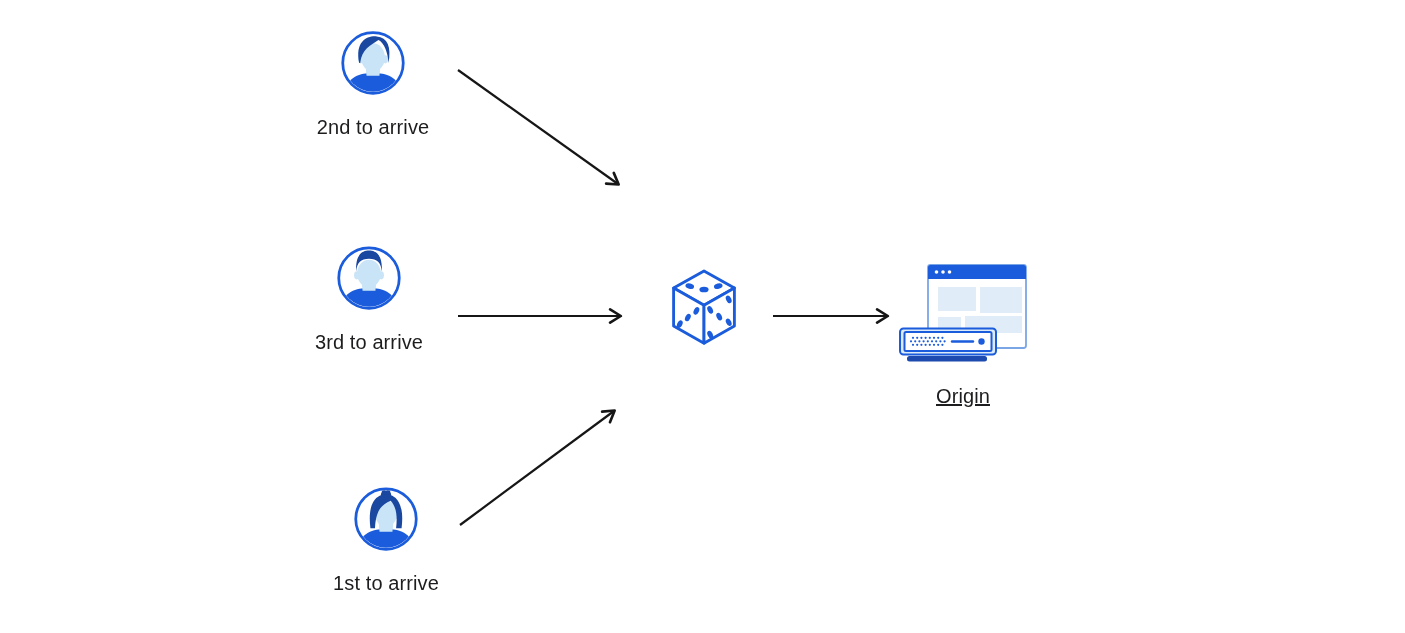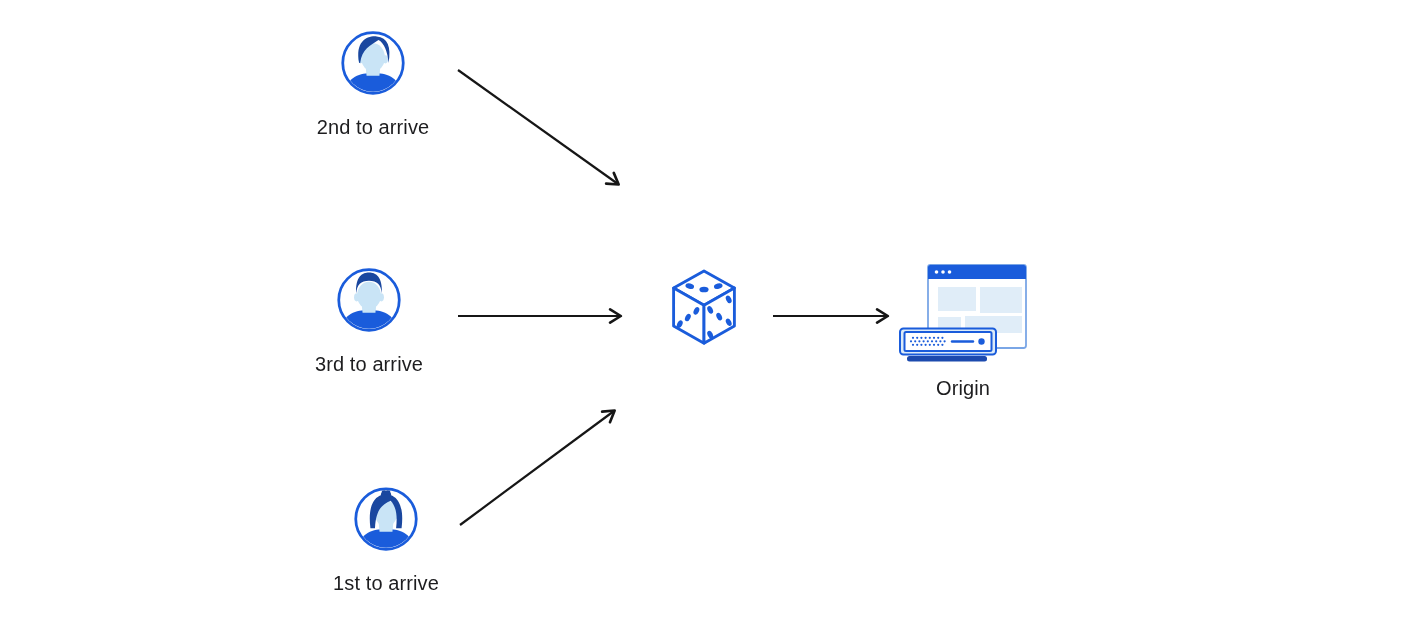--- a/index.html
+++ b/index.html
@@ -15,21 +15,21 @@
     overflow:hidden;
   }
   .arrows{position:absolute;left:0;top:0;width:1405px;height:633px;pointer-events:none;}
   .node{position:absolute;display:flex;flex-direction:column;align-items:center;}
   .node.user{width:160px;}
   .node.origin{width:130px;}
   .label{
     margin-top:19px;font-size:20px;line-height:1.2;color:var(--text-color);
     text-align:left;white-space:nowrap;letter-spacing:.1px;
   }
-  .node.origin .label{margin-top:13px;}
+  .node.origin .label{margin-top:21px;text-decoration:underline;}
 </style>
 </head>
 <body>
 
 <div class="canvas">
 
   <svg class="arrows" viewBox="0 0 1405 633" aria-hidden="true">
     <defs>
       <marker id="ah" viewBox="0 0 10 10" refX="7.5" refY="5" markerWidth="7.5" markerHeight="7.5" orient="auto-start-reverse">
         <path d="M1.5,1 L8,5 L1.5,9" fill="none" style="stroke:var(--arrow-color)" stroke-width="1.6" stroke-linecap="round" stroke-linejoin="round"></path>
@@ -55,21 +55,21 @@
         <path d="M28,40 L44,40 L43,50 L29,50 Z" style="fill:var(--face-blue)"></path>
         <ellipse cx="22.5" cy="32" rx="2.8" ry="4.5" style="fill:var(--face-blue)"></ellipse>
         <ellipse cx="49.5" cy="32" rx="2.8" ry="4.5" style="fill:var(--face-blue)"></ellipse>
         <ellipse cx="36" cy="30" rx="13" ry="15.5" style="fill:var(--face-blue)"></ellipse>
         <path d="M21,36 C16,12 30,6 40,7 C52,8 56,18 53,36 C52,24 48,14 42,11 C33,17 24,21 22,36 Z" style="fill:var(--navy-blue)"></path>
       </g>
     </svg>
     <div class="label">2nd to arrive</div>
   </div>
 
-  <div class="node user" style="left:289px;top:267px">
+  <div class="node user" style="left:289px;top:245px">
     <svg viewBox="0 0 72 72" width="66" height="66">
       <defs>
           <clipPath id="clipB">
             <circle cx="36" cy="36" r="31.4"></circle>
           </clipPath>
         </defs>
       <circle cx="36" cy="36" r="33" fill="#fff" style="stroke:var(--accent-blue)" stroke-width="3"></circle>
       <g clip-path="url(#clipB)">
         <path d="M29,36 L43,36 L43,52 L29,52 Z" style="fill:var(--face-blue)"></path>
         <path d="M5,74 C5,52 20,47 36,47 C52,47 67,52 67,74 Z" style="fill:var(--accent-blue)"></path>

